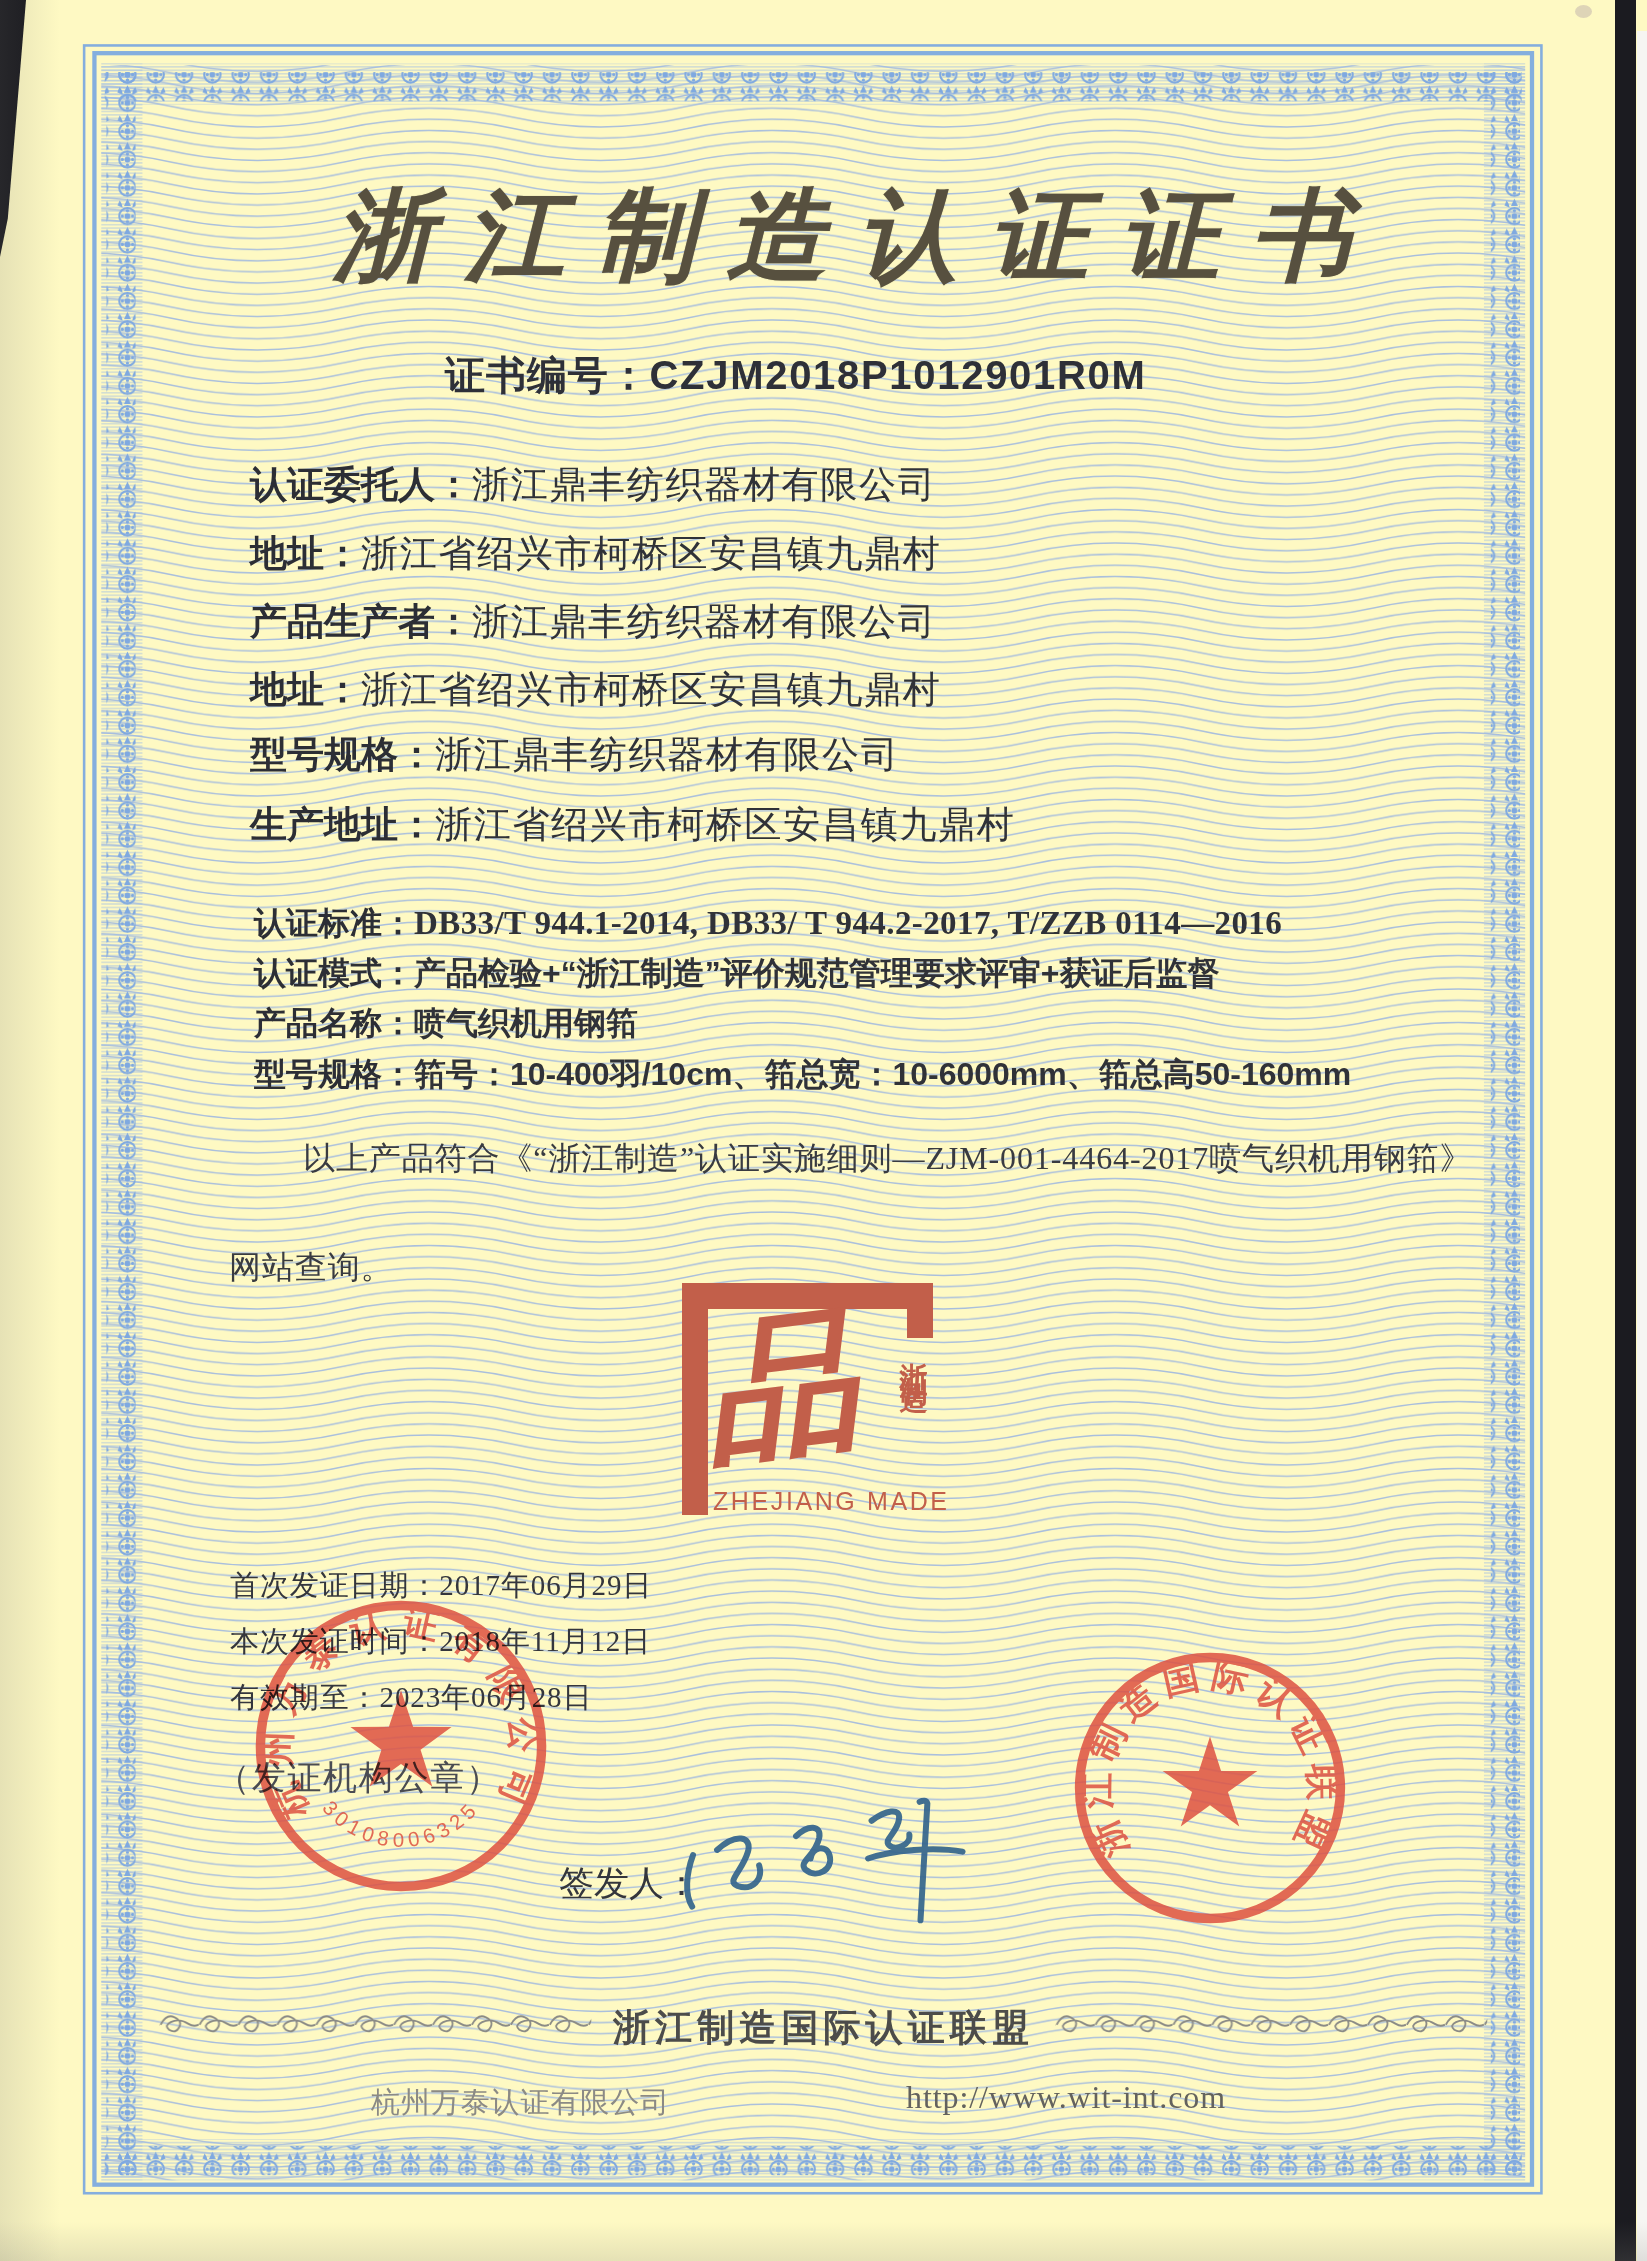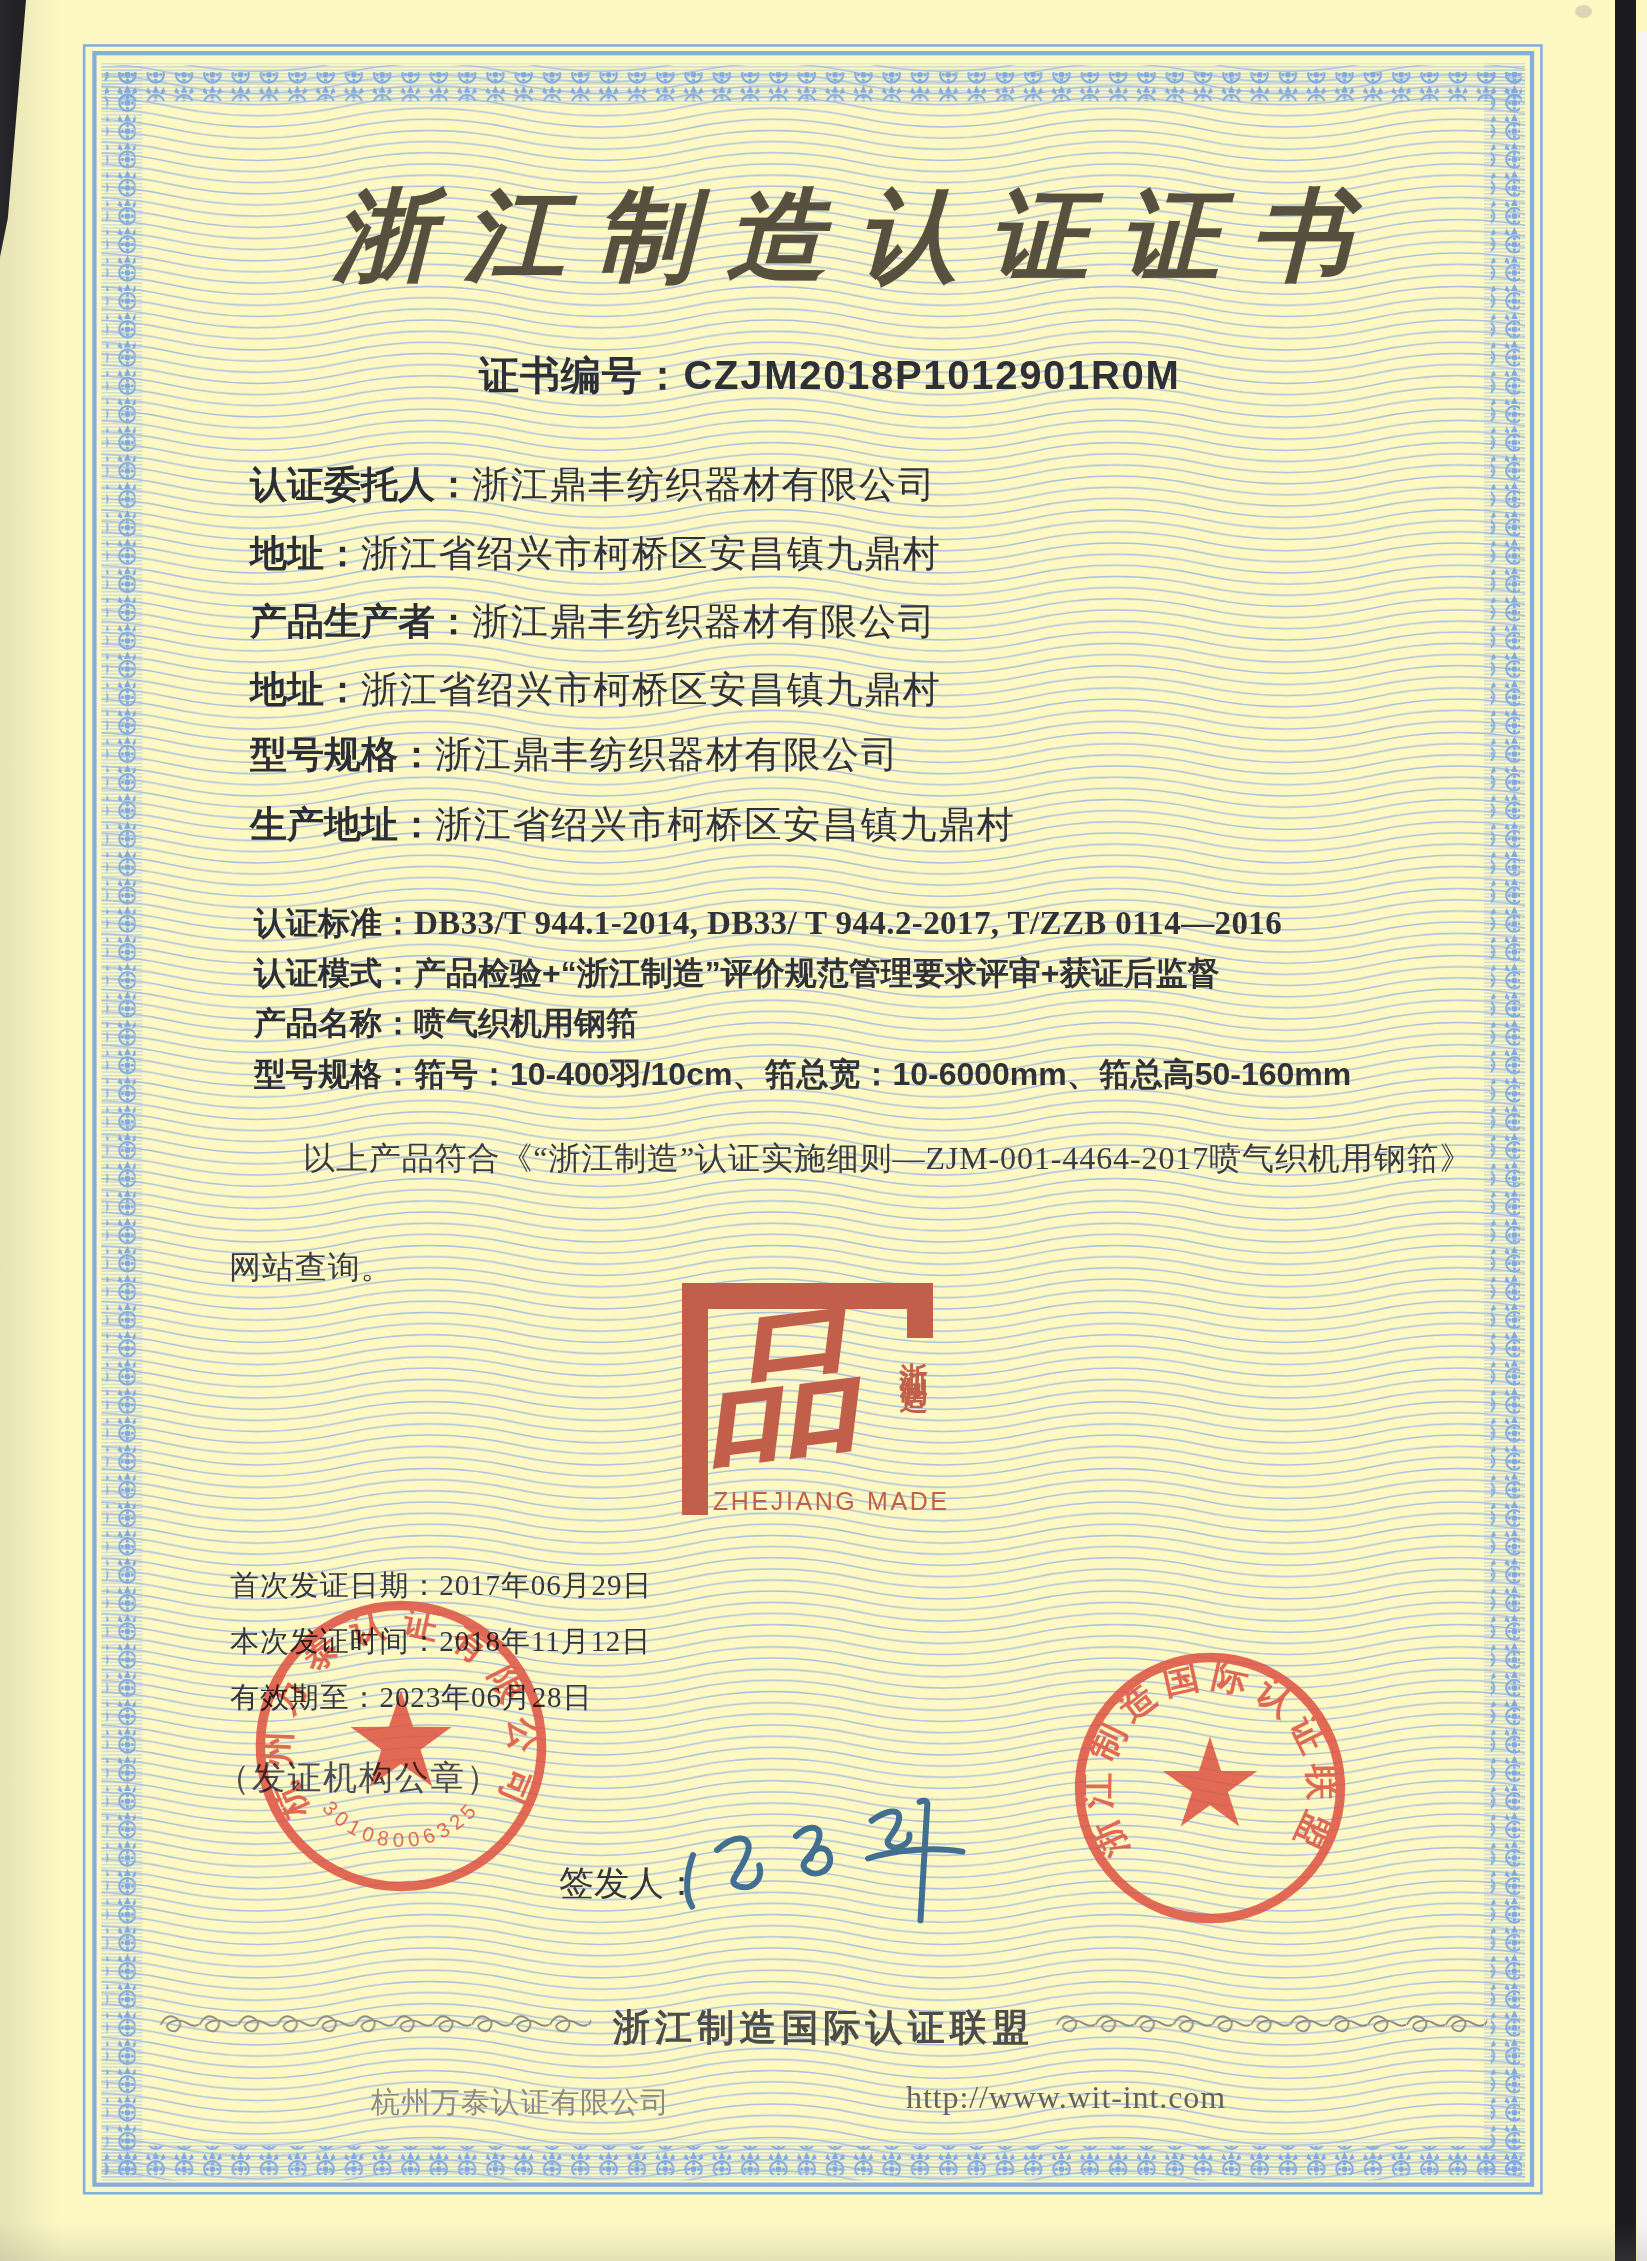--- a/index.html
+++ b/index.html
@@ -27,21 +27,21 @@
 
   
   .title{
     left:0;top:170px;width:1647px;text-align:center;
     font-size:100px;font-weight:bold;font-style:italic;
     letter-spacing:31px;color:#57503f;transform:translateX(34px);
     text-shadow:0 0 0.9px rgba(87,80,63,.6);
   }
   
   .certno{left:445px;top:348px;font-size:40px;font-weight:bold;color:#2e3038;
-    font-family:"Liberation Sans", sans-serif;letter-spacing:0.9px;margin-left:34px;}
+    font-family:"Liberation Sans", sans-serif;letter-spacing:0.9px;}
   .certno .code{letter-spacing:1.7px;}
 
   
   .row{position:absolute;left:250px;white-space:nowrap;}
   .flabel{font-family:"Liberation Sans", sans-serif;font-weight:bold;font-size:37px;color:#2c2e35;}
   .fvalue{font-weight:normal;font-size:37px;color:#303238;letter-spacing:1.7px;}
 
   
   .srow{position:absolute;left:254px;white-space:nowrap;}
   .slabel{font-family:"Liberation Sans", sans-serif;font-weight:bold;font-size:32px;color:#2c2e35;}

